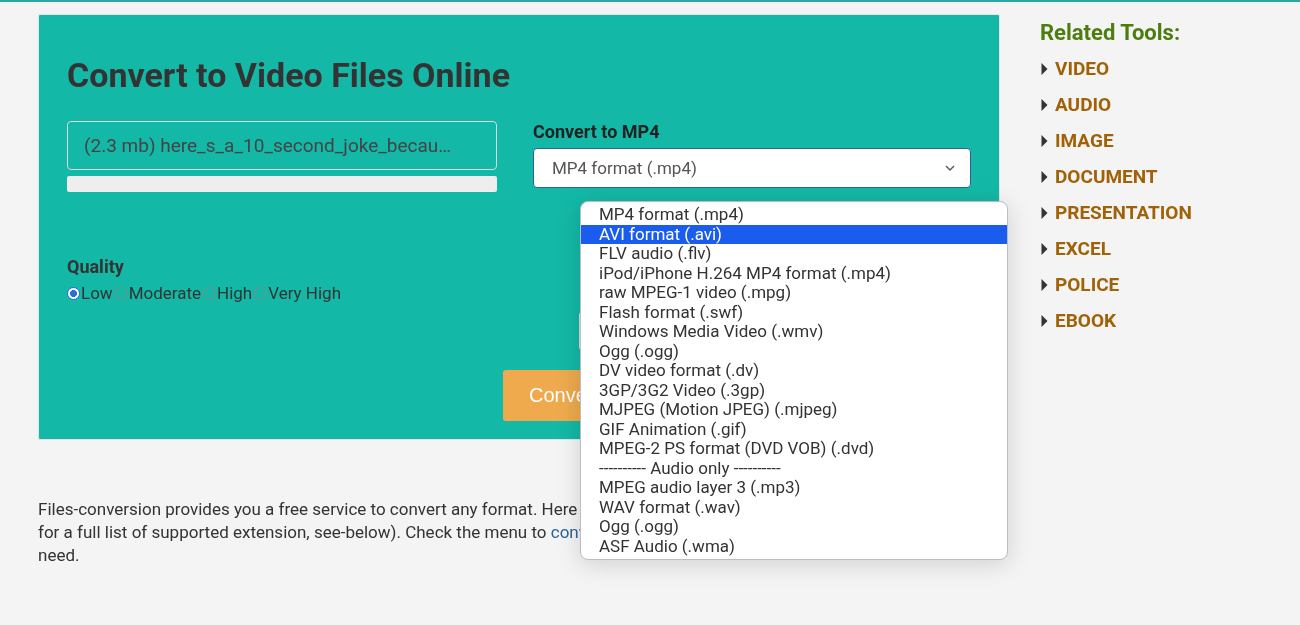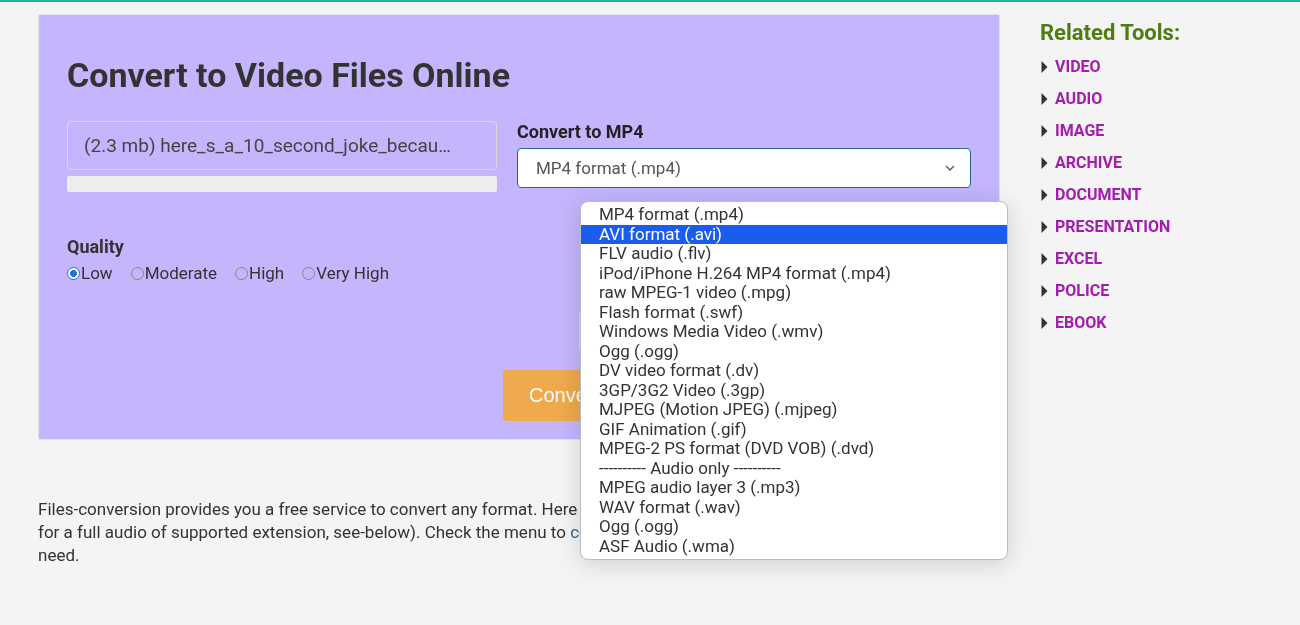--- a/index.html
+++ b/index.html
@@ -13,36 +13,36 @@
     color: #333;
   }
   .wrap {
     display: flex;
     padding: 12px 38px 0 38px;
     gap: 40px;
   }
   .left-col { flex: 1; }
   .right-col { width: 222px; }
   .card {
-    background: #c4b5fd;
+    background: #14b8a6;
     border: 1px solid #e3e3e3;
     border-radius: 2px;
     padding: 22px 28px 50px 28px;
     min-height: 426px;
     position: relative;
   }
   .card h1 {
     font-size: 34px;
     font-weight: 700;
     color: #333;
     margin: 18px 0 26px 0;
   }
   .row1 {
     display: flex;
-    gap: 20px;
+    gap: 36px;
   }
   .file-side { width: 430px; }
   .conv-side { flex: 1; }
   .file-box {
     border: 1px solid #d9d9d9;
     border-radius: 4px;
     padding: 12px 16px;
     font-size: 19px;
     color: #444;
     white-space: nowrap;
@@ -101,32 +101,32 @@
     line-height: 19.5px;
     color: #333;
     white-space: nowrap;
     cursor: pointer;
   }
   .dropdown .opt.selected {
     background: #1a5ced;
     color: #fff;
   }
   .quality-block {
-    margin-top: 44px;
+    margin-top: 64px;
   }
   .q-label {
     font-size: 18px;
     font-weight: 700;
     color: #333;
     margin-bottom: 6px;
   }
   .q-opts {
     display: flex;
     align-items: center;
-    gap: 16px;
+    gap: 0;
     font-size: 17px;
     color: #333;
   }
   .q-opts label { display: inline-flex; align-items: center; margin-right: 2px; }
   .q-opts input[type="radio"] {
     appearance: none;
     width: 13px; height: 13px;
     border: 1px solid #888;
     border-radius: 50%;
     margin-right: 1px;
@@ -160,23 +160,23 @@
   .related h3 {
     font-size: 22px;
     font-weight: 700;
     color: #4d7c0f;
     margin: 6px 0 12px 0;
   }
   .related ul { list-style: none; }
   .related li {
     display: flex;
     align-items: center;
-    font-size: 16px;
-    font-weight: 700;
-    color: #a21caf;
+    font-size: 19px;
+    font-weight: 700;
+    color: #a16207;
     margin-bottom: 13px;
     cursor: pointer;
   }
   .related li .arrow {
     color: #333;
     margin-right: 6px;
     display: inline-flex;
   }
   .related li .arrow svg { width: 9px; height: 14px; }
   .sizebox-hidden {
@@ -255,21 +255,21 @@
           <div class="opt">---------- Audio only ----------</div>
           <div class="opt">MPEG audio layer 3 (.mp3)</div>
           <div class="opt">WAV format (.wav)</div>
           <div class="opt">Ogg (.ogg)</div>
           <div class="opt">ASF Audio (.wma)</div>
         </div>
     </div>
 
     <p class="desc">
       <span>Files-conversion provides you a free service to convert any format. Here y</span><span style="float:right">v,</span><br>
-      <span>for a full audio of supported extension, see-below). Check the menu to </span><a href="#">conve</a><span style="float:right">ou</span><br>
+      <span>for a full list of supported extension, see-below). Check the menu to </span><a href="#">conve</a><span style="float:right">ou</span><br>
       <span>need.</span>
     </p>
   </div>
 
   <div class="right-col">
     <div class="related">
       <h3>Related Tools:</h3>
       <ul id="related-list">
           <li>
             <span class="arrow">
@@ -294,28 +294,20 @@
               </svg>
             </span>
             <span>IMAGE</span>
           </li>
           <li>
             <span class="arrow">
               <svg viewBox="0 0 8 14" fill="currentColor">
                 <path d="M1 1 L7 7 L1 13 Z"></path>
               </svg>
             </span>
-            <span>ARCHIVE</span>
-          </li>
-          <li>
-            <span class="arrow">
-              <svg viewBox="0 0 8 14" fill="currentColor">
-                <path d="M1 1 L7 7 L1 13 Z"></path>
-              </svg>
-            </span>
             <span>DOCUMENT</span>
           </li>
           <li>
             <span class="arrow">
               <svg viewBox="0 0 8 14" fill="currentColor">
                 <path d="M1 1 L7 7 L1 13 Z"></path>
               </svg>
             </span>
             <span>PRESENTATION</span>
           </li>

